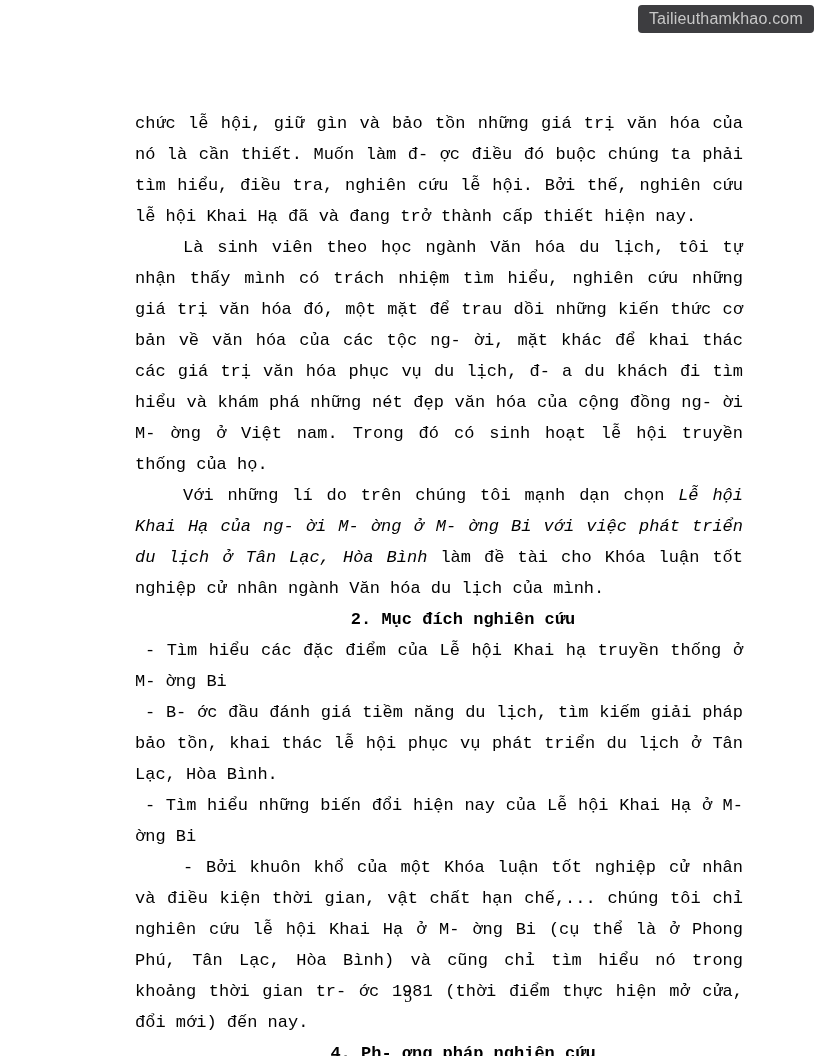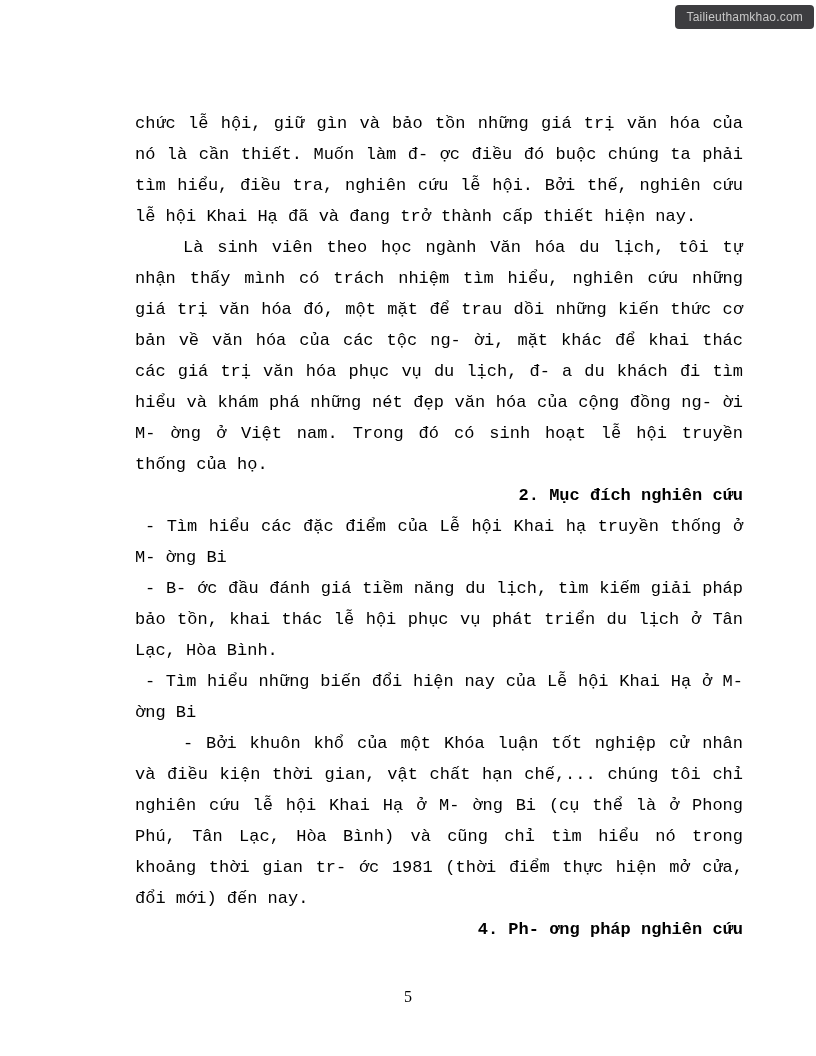--- a/index.html
+++ b/index.html
@@ -12,61 +12,62 @@
     color: #000000;
     overflow: hidden;
   }
   .watermark {
     position: absolute;
     top: 5px;
     right: 2px;
     background: #3d3d40;
     color: #c8c8c8;
     font-family: "Liberation Sans", sans-serif;
-    font-size: 12px;
+    font-size: 16px;
     padding: 5px 11px;
     border-radius: 4px;
     letter-spacing: 0.2px;
   }
   .content {
     position: absolute;
     top: 108px;
     left: 135px;
     width: 608px;
     font-size: 17px;
     line-height: 31px;
     text-align: justify;
     font-family: Liberation Mono, monospace;
   }
   .content p { margin: 0; }
   .indent { text-indent: 48px; }
   .bullet { text-indent: 10px; }
   .heading {
     font-weight: bold;
     text-indent: 48px;
-    text-align: right;
+    text-align: center;
   }
   .italic { font-style: italic; }
   .page-number {
     position: absolute;
     bottom: 50px;
     left: 0;
     width: 100%;
     text-align: center;
     font-size: 16px;
   }
 </style>
 </head>
 <body>
 
 <div class="watermark">Tailieuthamkhao.com</div>
 
 <div class="content">
   <p>chức lễ hội, giữ gìn và bảo tồn những giá trị văn hóa của nó là cần thiết. Muốn làm đ- ợc điều đó buộc chúng ta phải tìm hiểu, điều tra, nghiên cứu lễ hội. Bởi thế, nghiên cứu lễ hội Khai Hạ đã và đang trở thành cấp thiết hiện nay.</p>
   <p class="indent">Là sinh viên theo học ngành Văn hóa du lịch, tôi tự nhận thấy mình có trách nhiệm tìm hiểu, nghiên cứu những giá trị văn hóa đó, một mặt để trau dồi những kiến thức cơ bản về văn hóa của các tộc ng- ời, mặt khác để khai thác các giá trị văn hóa phục vụ du lịch, đ- a du khách đi tìm hiểu và khám phá những nét đẹp văn hóa của cộng đồng ng- ời M- ờng ở Việt nam. Trong đó có sinh hoạt lễ hội truyền thống của họ.</p>
+  <p class="indent"><span>Với những lí do trên chúng tôi mạnh dạn chọn </span><span class="italic">Lễ hội Khai Hạ của ng- ời M- ờng ở M- ờng Bi với việc phát triển du lịch  ở Tân Lạc, Hòa Bình</span><span> làm đề tài cho Khóa luận tốt nghiệp cử nhân ngành Văn hóa du lịch của mình.</span></p>
   <p class="heading">2. Mục đích nghiên cứu</p>
   <p class="bullet">- Tìm hiểu các đặc điểm của Lễ hội Khai hạ truyền thống ở M- ờng Bi</p>
   <p class="bullet">- B- ớc đầu đánh giá tiềm năng du lịch, tìm kiếm giải pháp  bảo tồn, khai thác lễ hội phục vụ phát triển du lịch ở Tân Lạc, Hòa Bình.</p>
   <p class="bullet">- Tìm hiểu những biến đổi hiện nay của Lễ hội Khai Hạ ở M- ờng Bi</p>
   <p class="indent">- Bởi khuôn khổ của một Khóa luận tốt nghiệp cử nhân và điều kiện thời gian, vật chất hạn chế,... chúng tôi chỉ nghiên cứu lễ hội Khai Hạ ở M- ờng Bi (cụ thể là ở Phong Phú, Tân Lạc, Hòa Bình) và cũng chỉ tìm hiểu nó trong khoảng thời gian tr- ớc 1981 (thời điểm thực hiện mở cửa, đổi mới) đến nay.</p>
   <p class="heading">4. Ph- ơng pháp nghiên cứu</p>
 </div>
 
 <div class="page-number">5</div>
 

